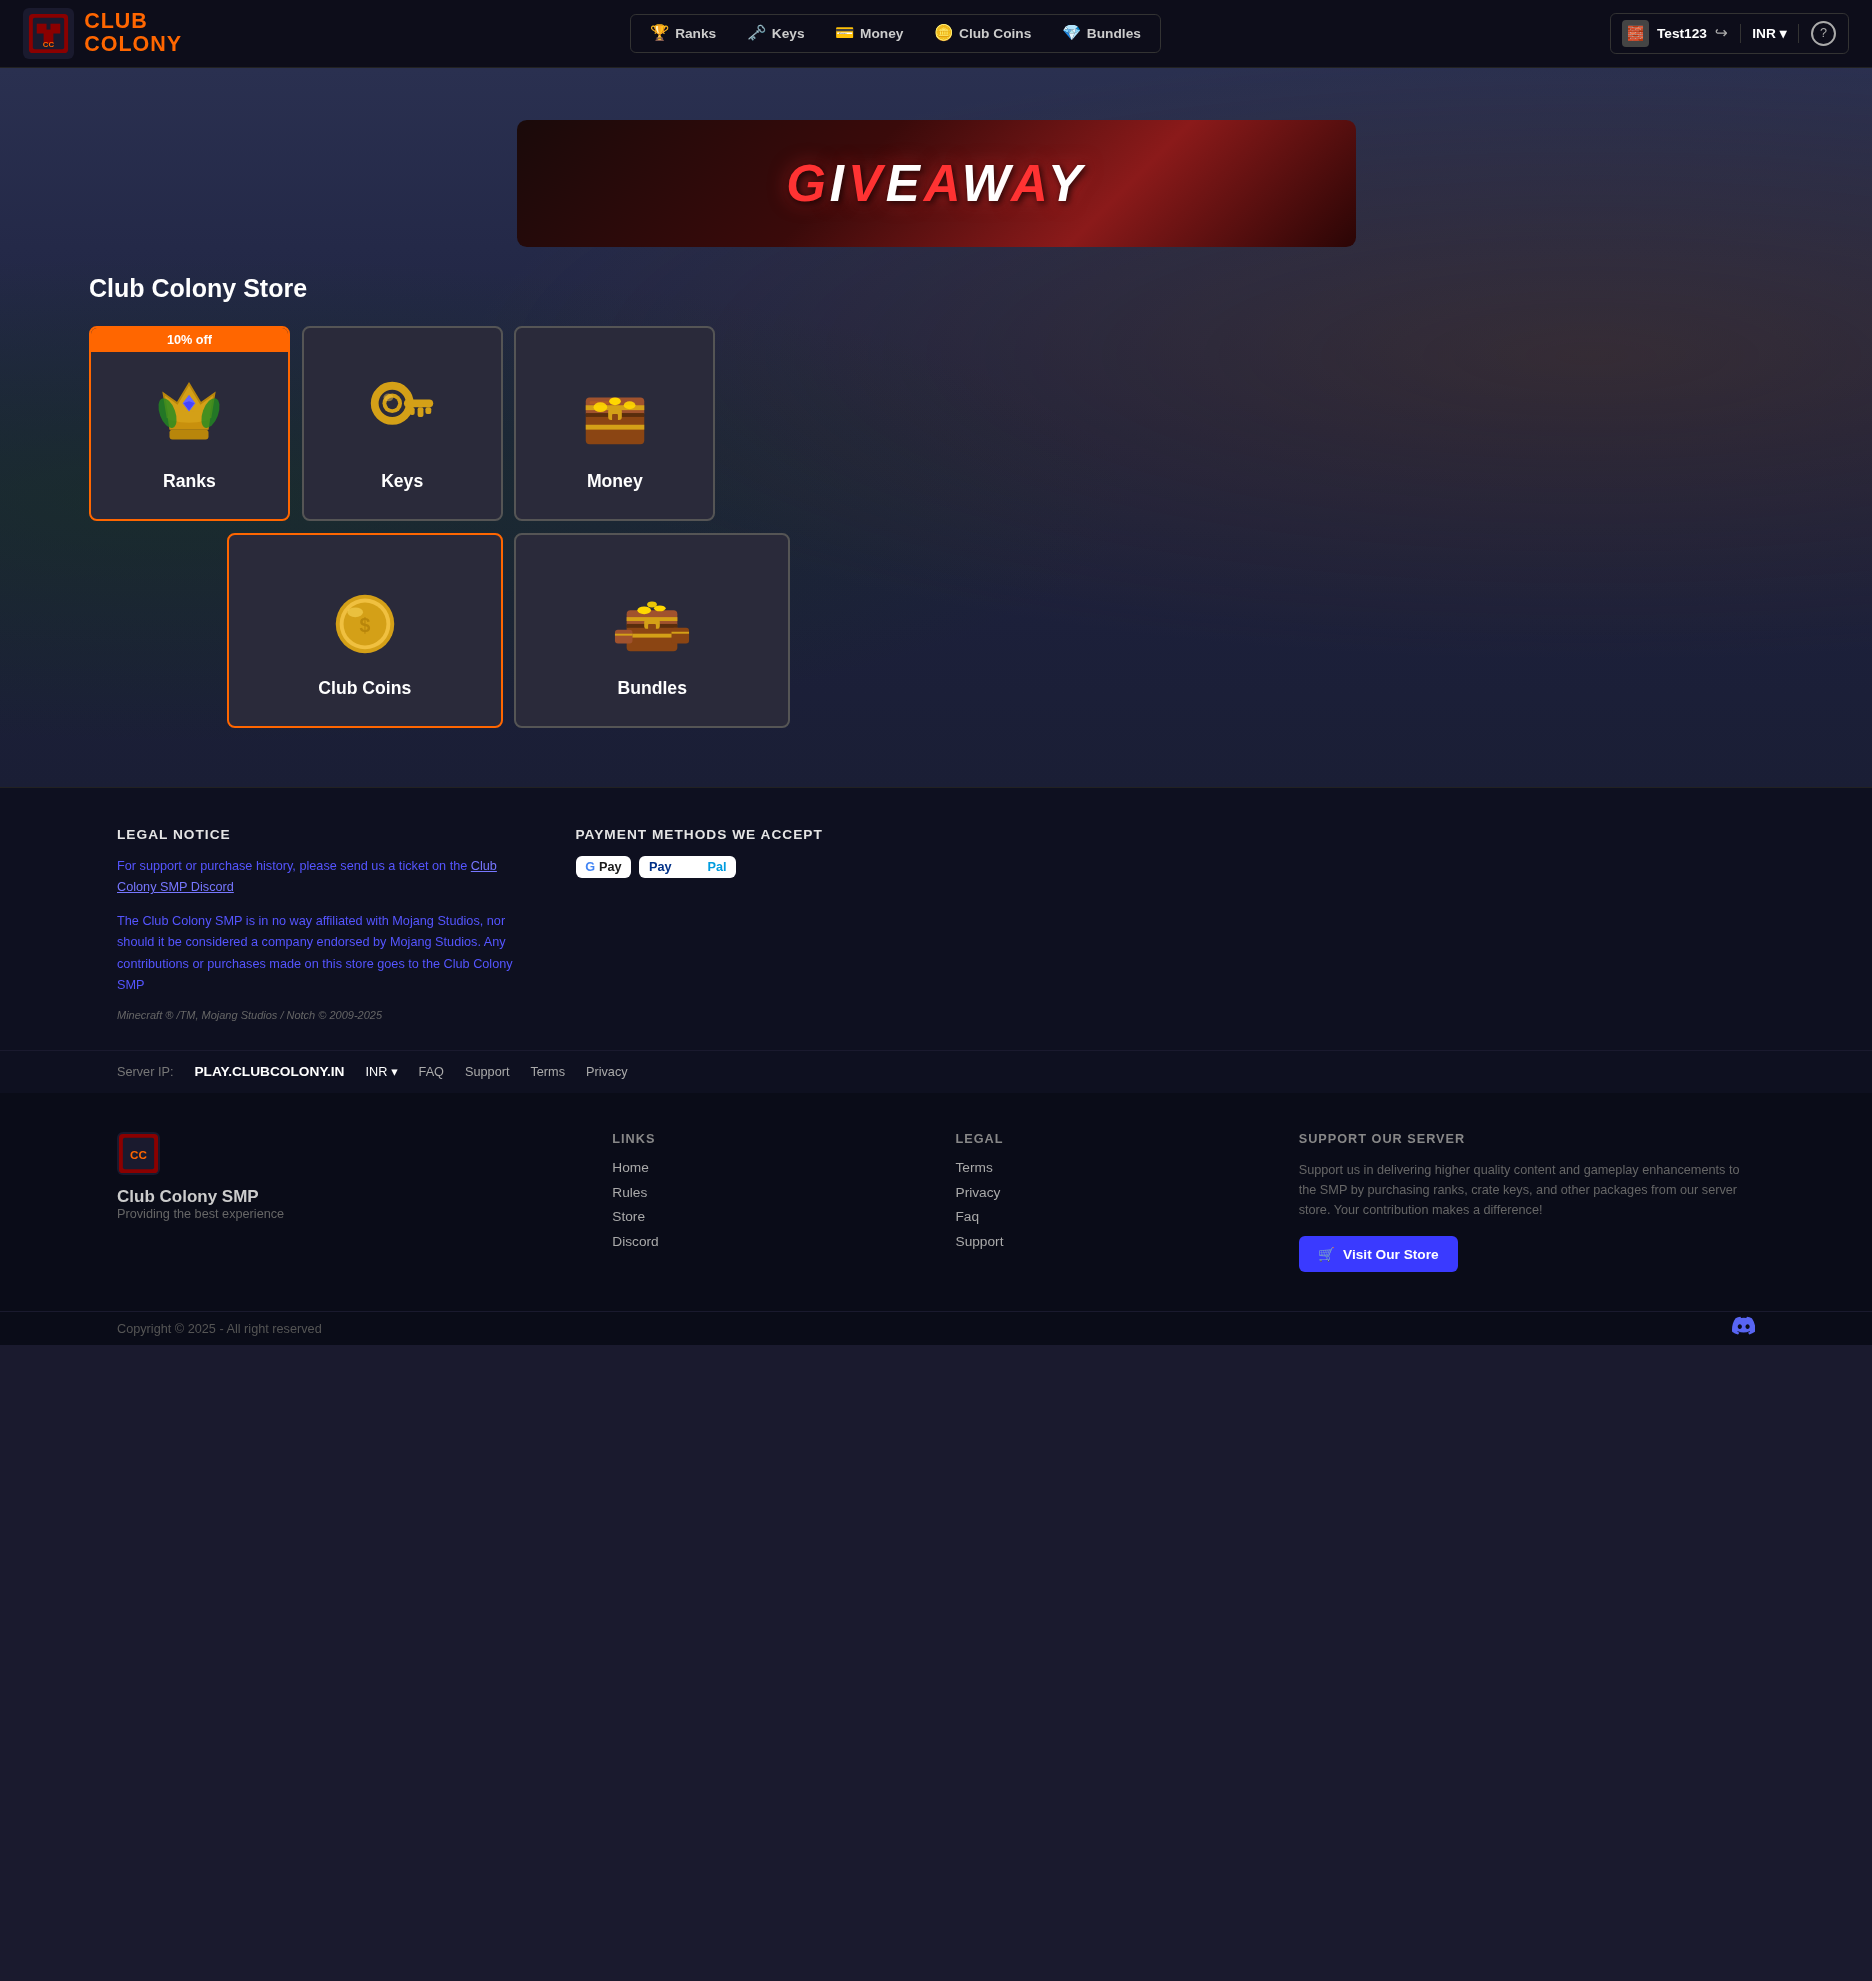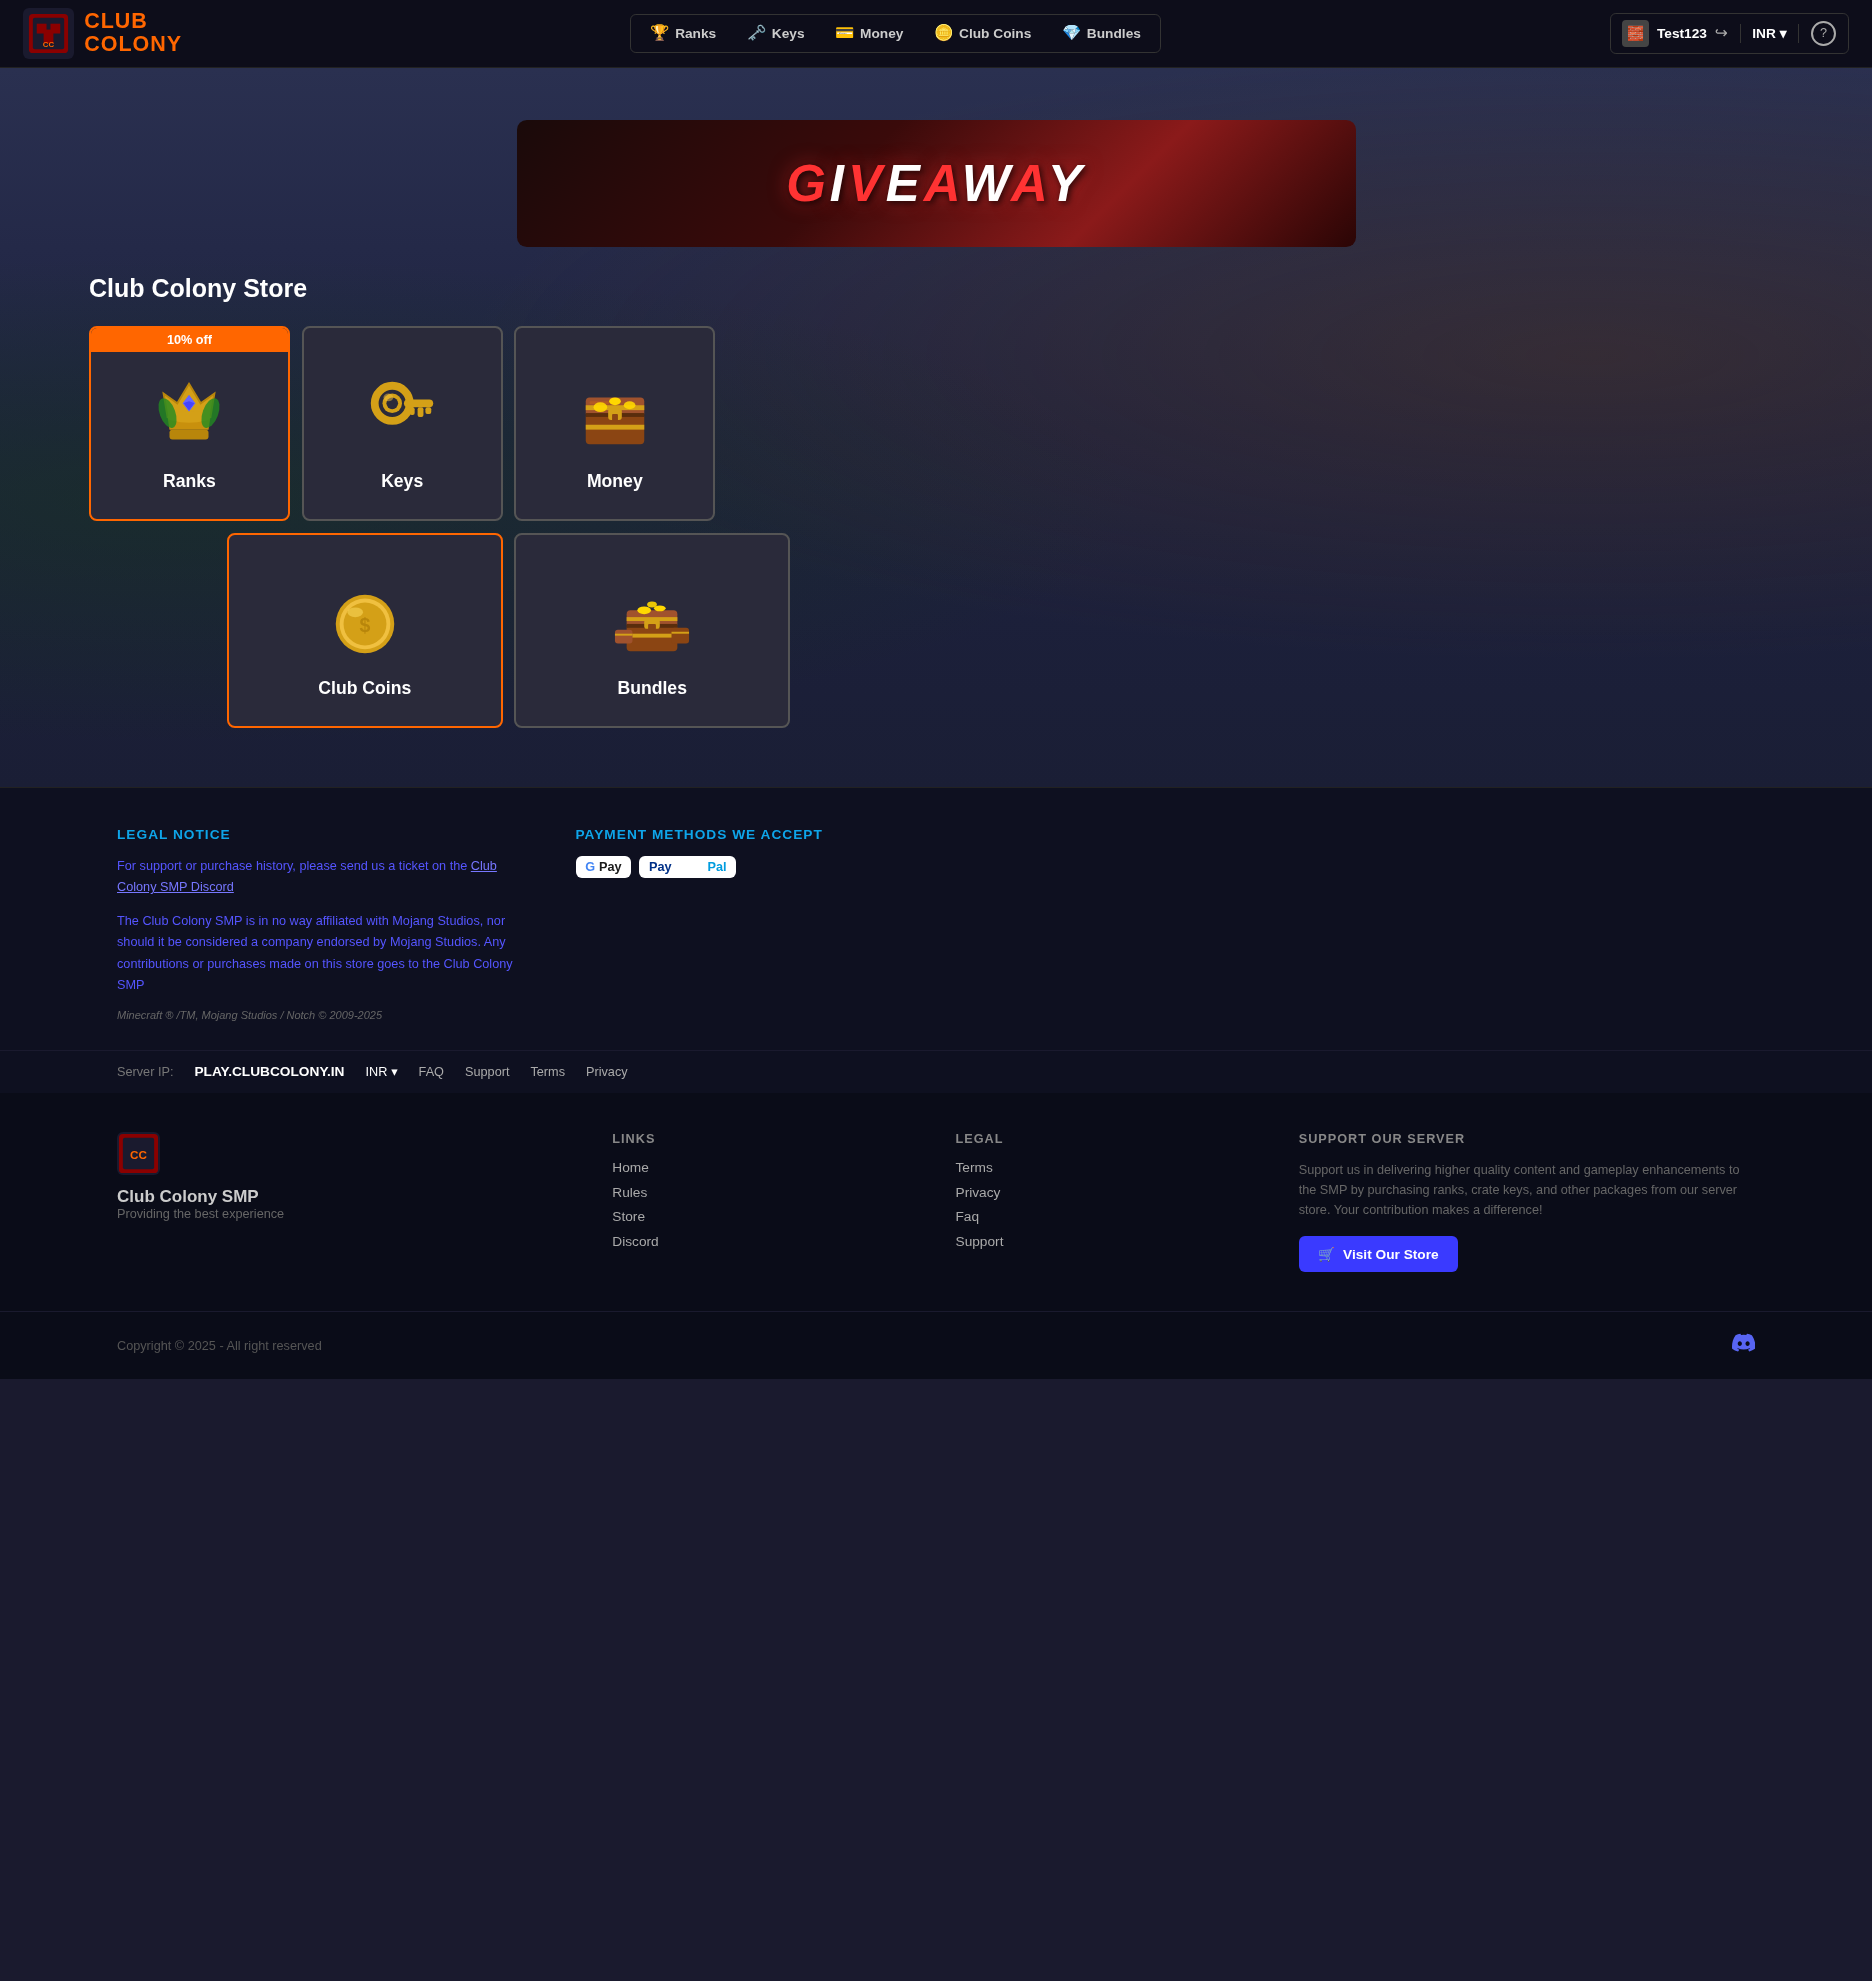--- a/index.html
+++ b/index.html
@@ -252,21 +252,21 @@
     }
     .footer-legal-grid {
       display: grid;
       grid-template-columns: 1fr 1fr;
       gap: 39px;
       max-width: 878px;
     }
     .footer-section-title {
       font-size: 13.7px;
       font-weight: 700;
-      color: #0ea5e9;
+      color: #e5e5e5;
       text-transform: uppercase;
       letter-spacing: 1px;
       margin-bottom: 13.7px;
     }
     .footer-legal-text {
       font-size: 12.7px;
       color: #5555ff;
       line-height: 1.7;
       margin-bottom: 11.7px;
     }
@@ -388,21 +388,21 @@
       padding: 9.8px 19.5px;
       font-size: 13.7px;
       font-weight: 600;
       cursor: pointer;
       border: none;
     }
 
     .footer-bottom {
       background: #0a0c18;
       border-top: 1px solid #1a1a2e;
-      padding: 19px 117px;
+      padding: 2px 117px;
       display: flex;
       align-items: center;
       justify-content: space-between;
     }
     .footer-bottom-text {
       font-size: 12.7px;
       color: #555;
     }
     .discord-icon {
       color: #5865f2;

